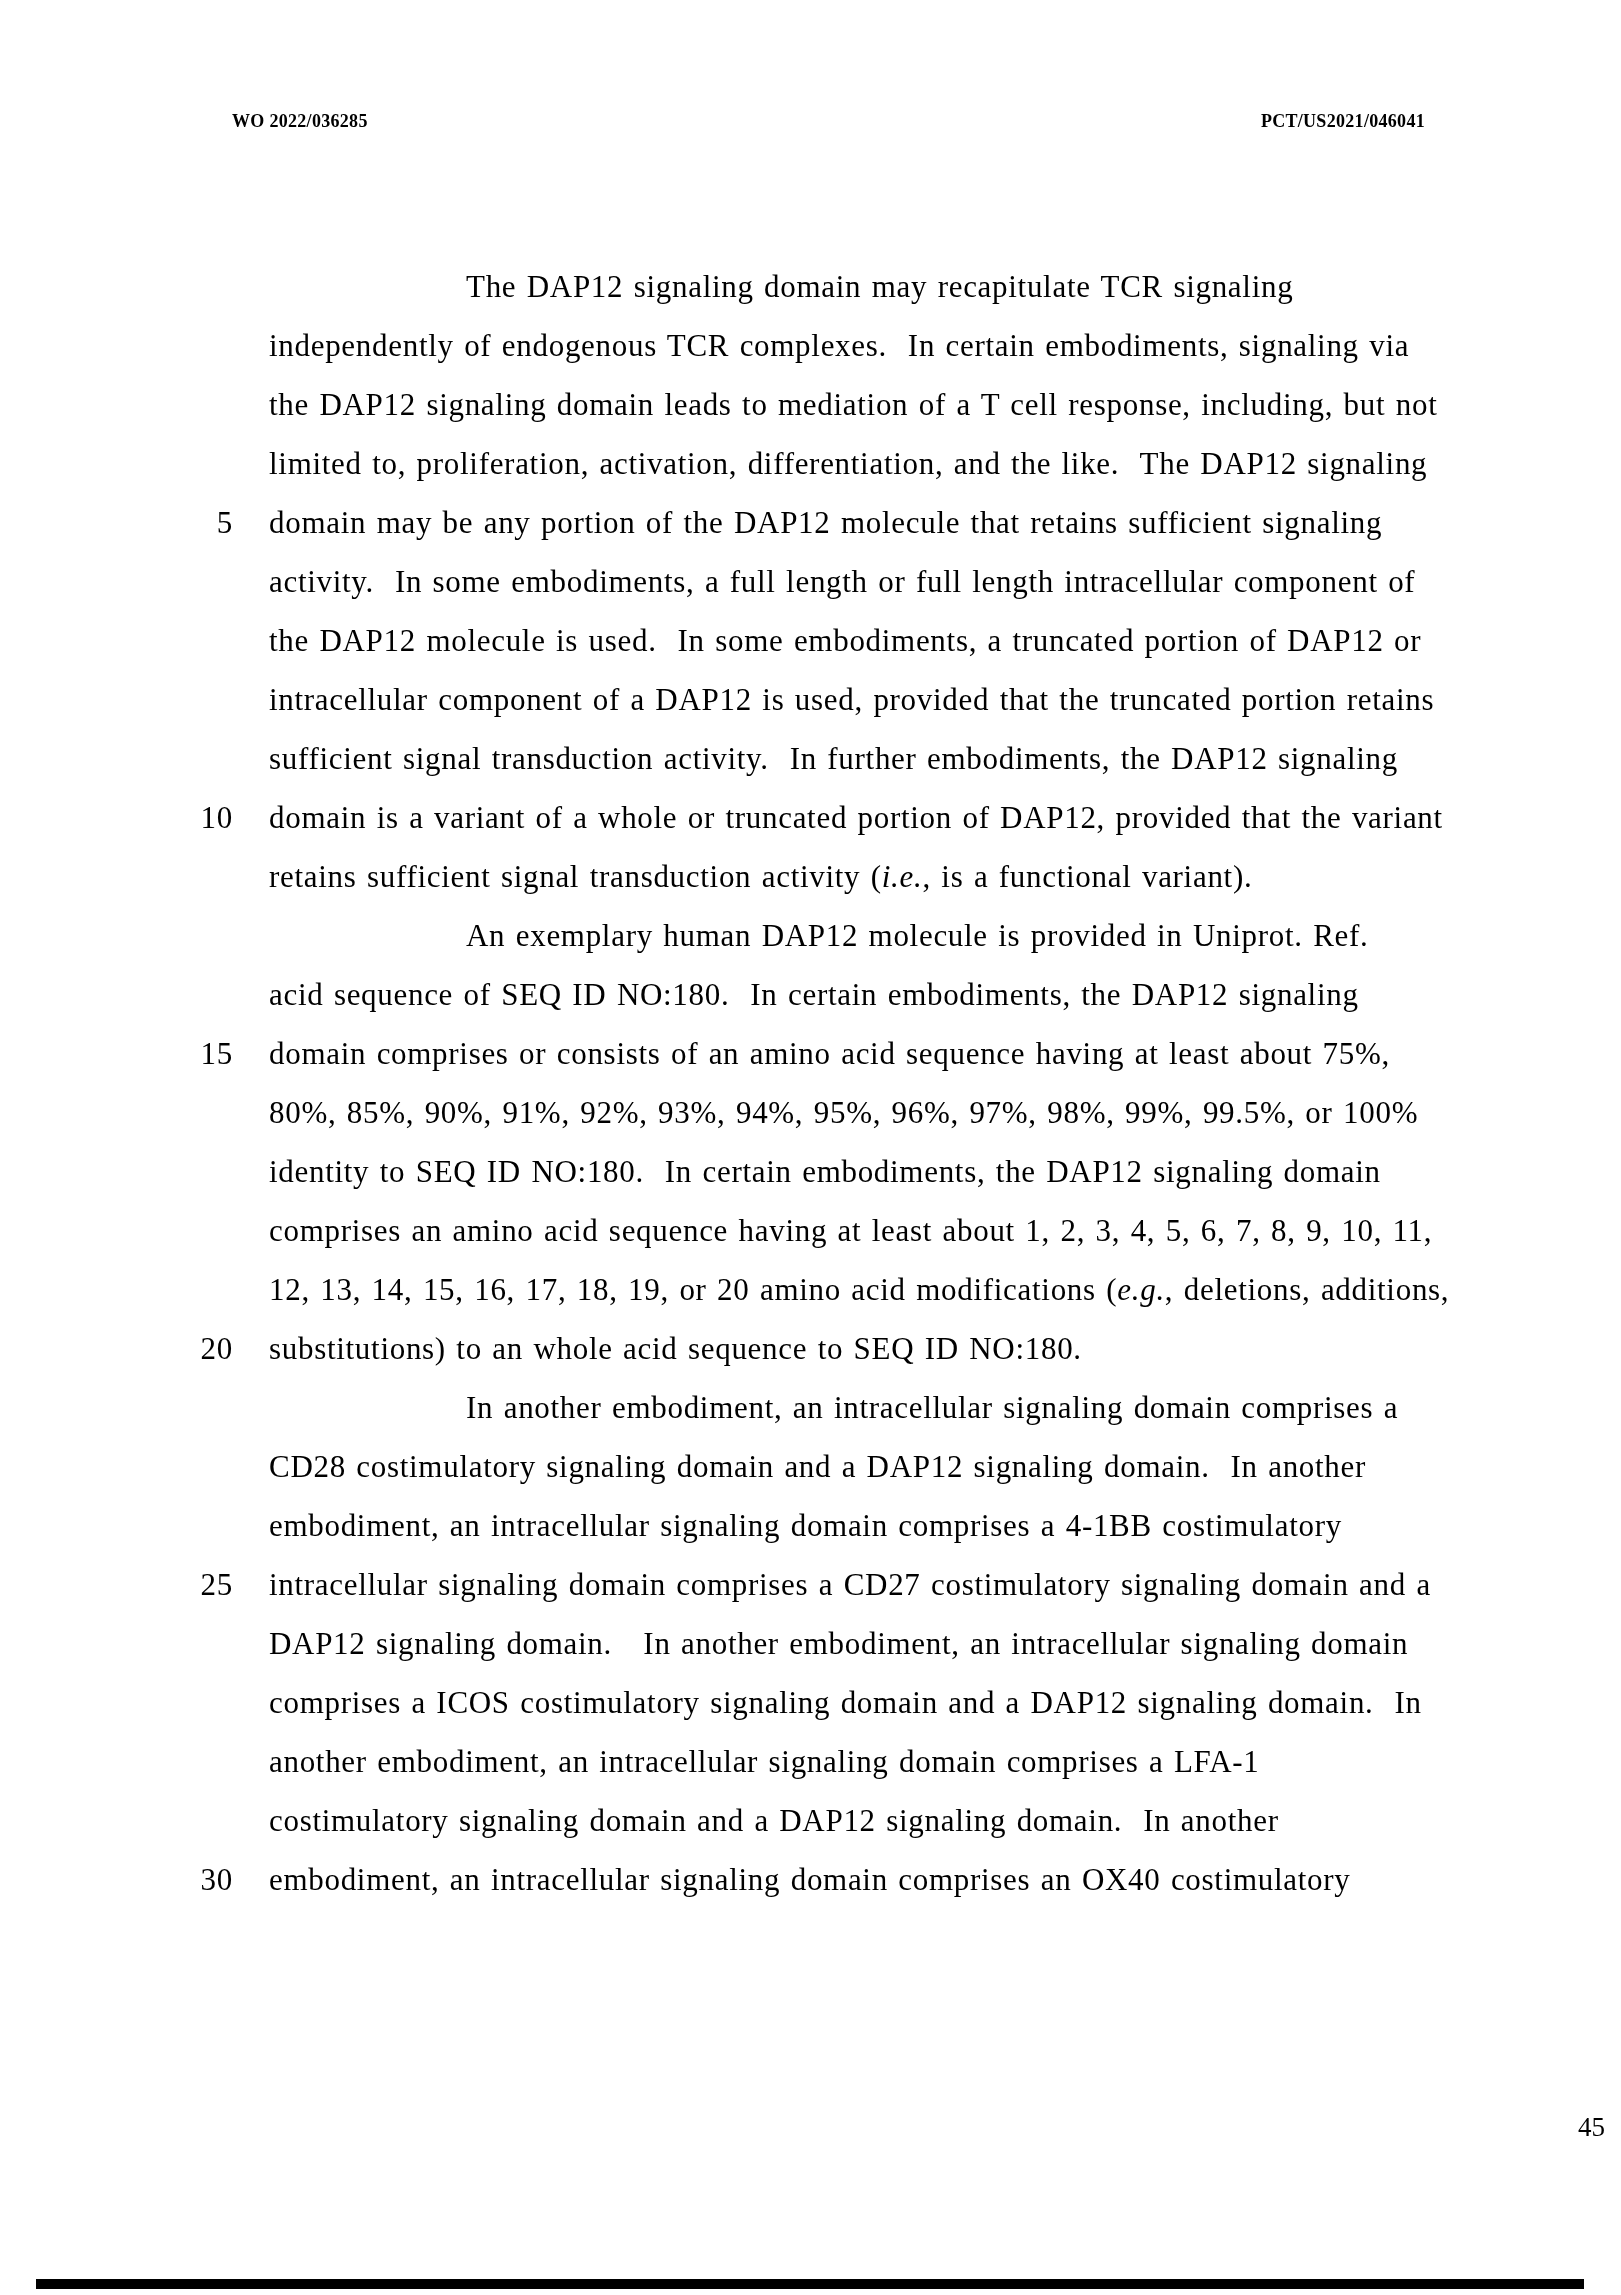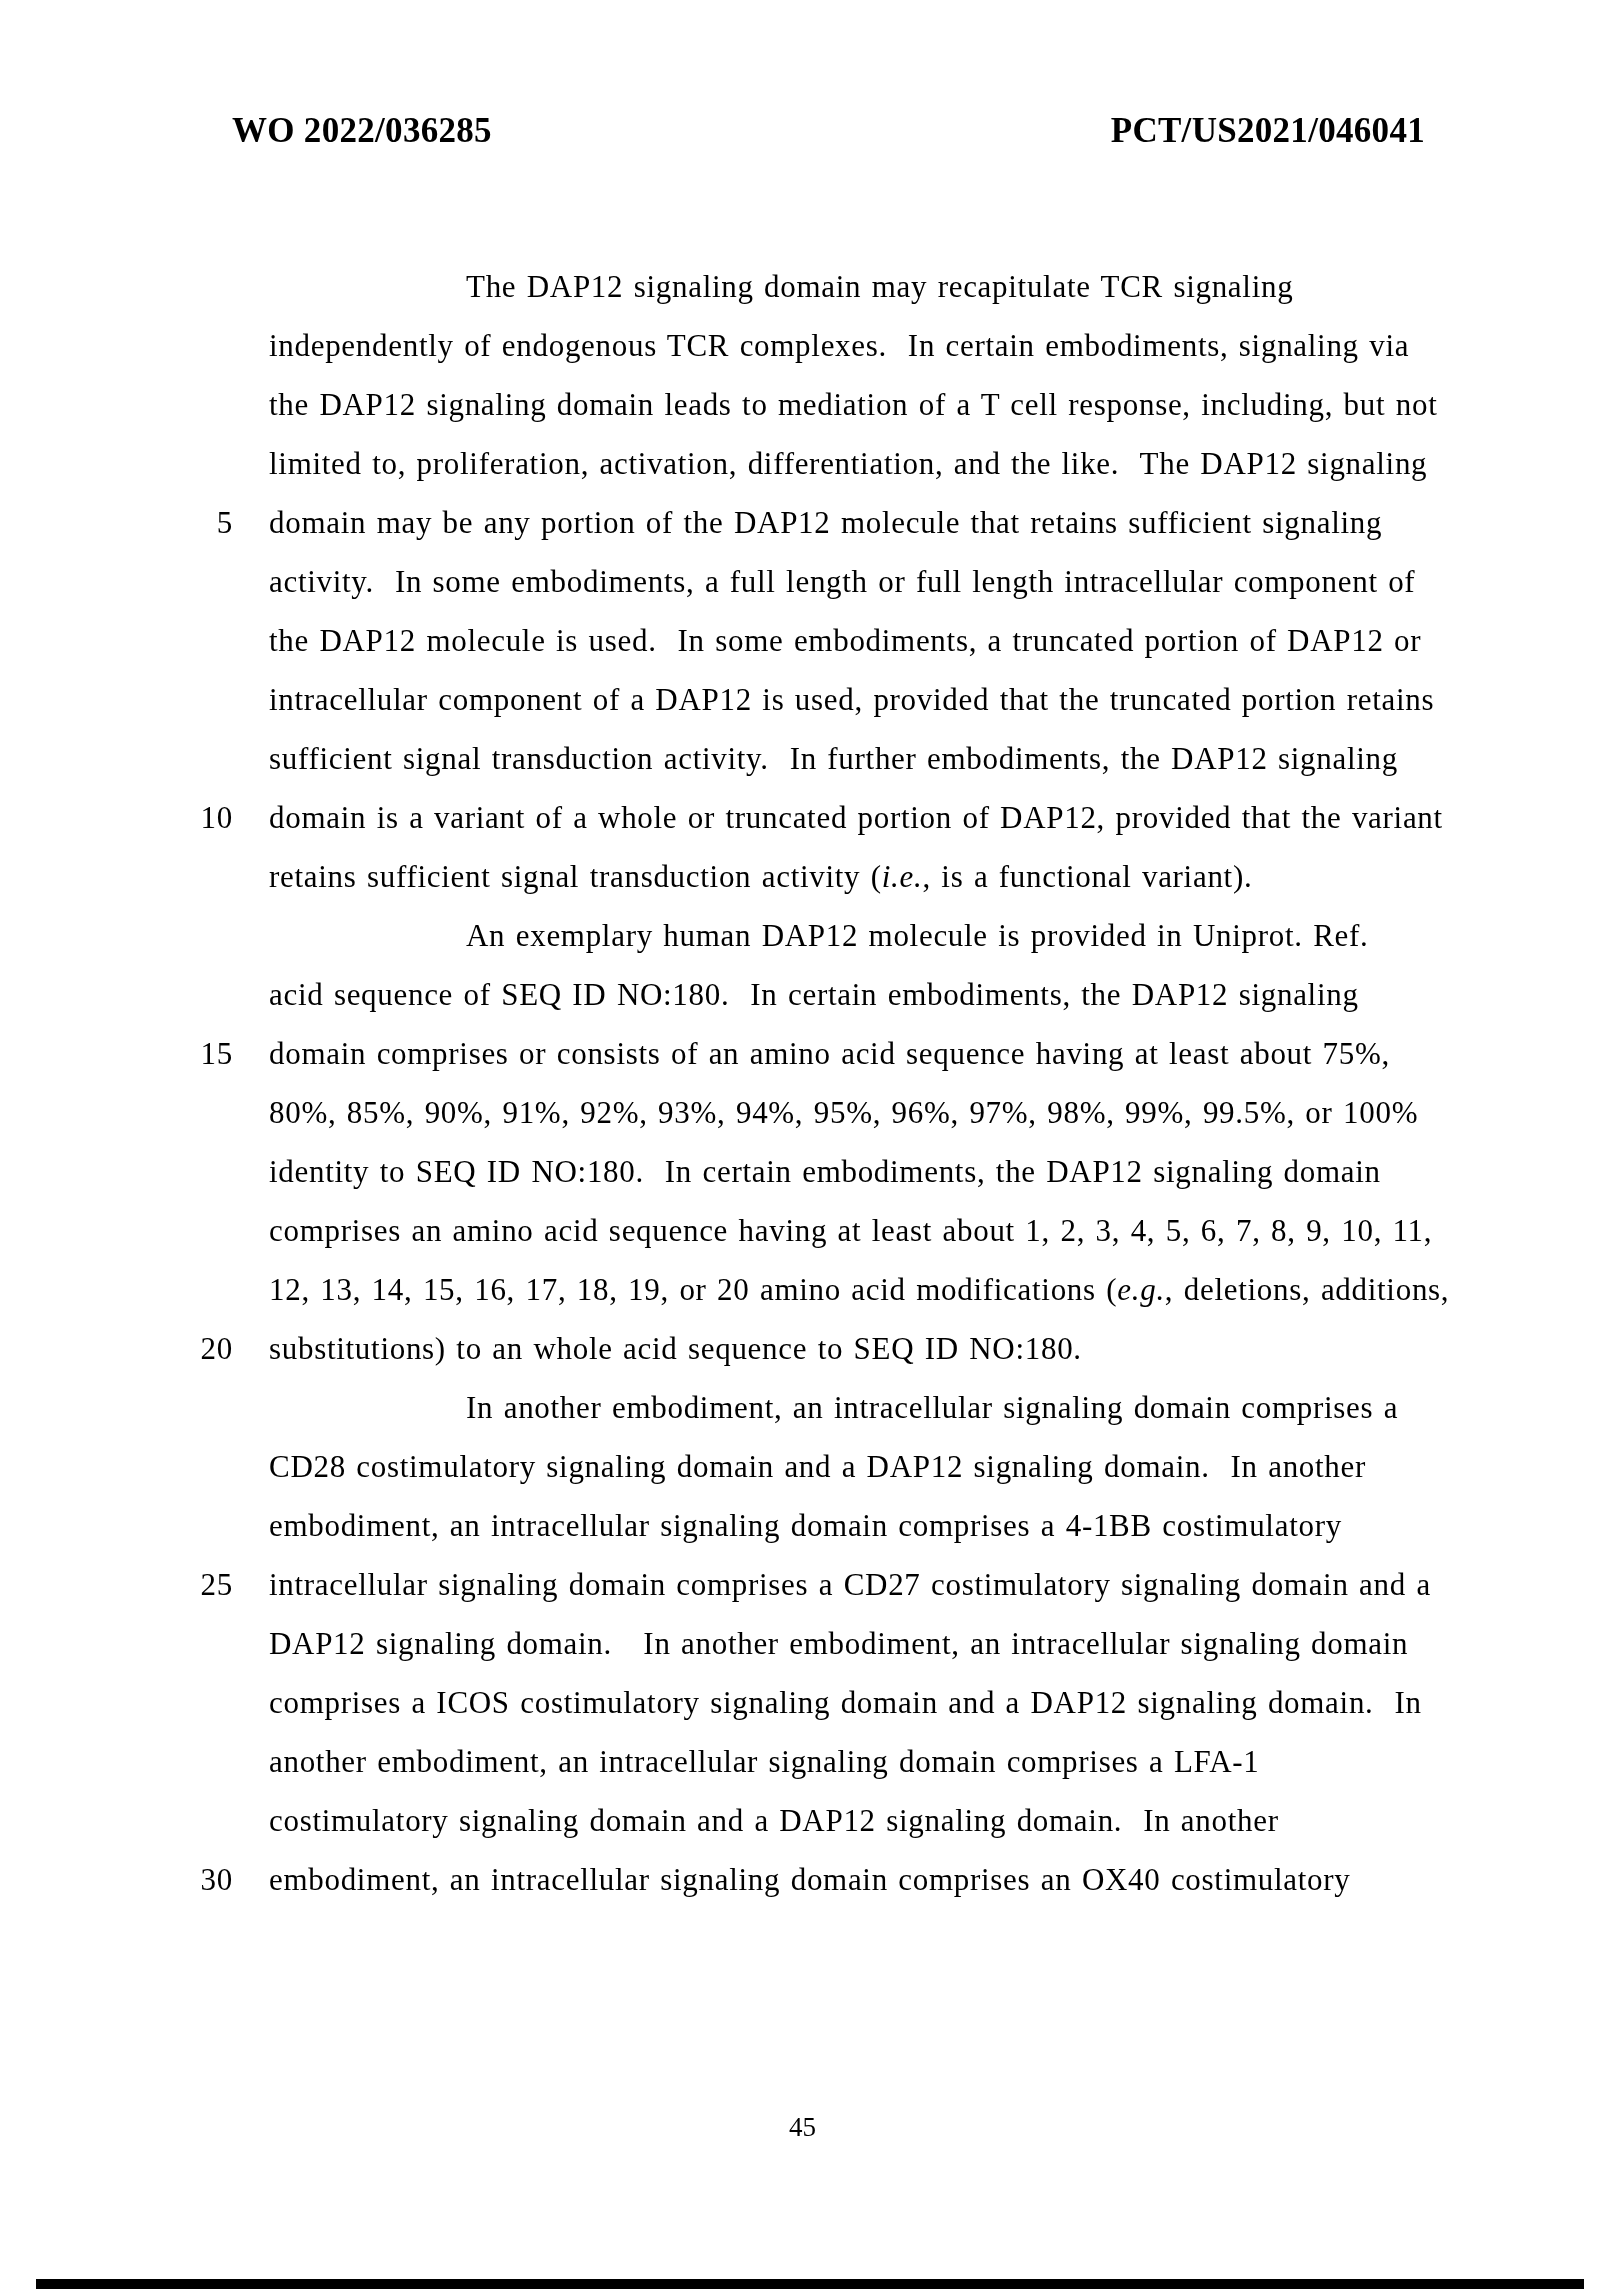--- a/index.html
+++ b/index.html
@@ -12,21 +12,21 @@
     font-family: "Liberation Serif", "DejaVu Serif", serif;
     overflow: hidden;
   }
   .header {
     position: absolute;
     top: 111px;
     left: 232px;
     right: 197px;
     display: flex;
     justify-content: space-between;
-    font-size: 35px;
+    font-size: 18px;
     font-weight: bold;
     letter-spacing: 0.3px;
     white-space: pre;
   }
   .text-block {
     position: absolute;
     top: 257px;
     left: 269px;
     width: 1154px;
     font-size: 31px;
@@ -46,21 +46,21 @@
     width: 46px;
     text-align: right;
     text-indent: 0;
     letter-spacing: 0.7px;
   }
   .page-number {
     position: absolute;
     top: 2112px;
     left: 0;
     width: 1605px;
-    text-align: center;
+    text-align: right;
     font-size: 27px;
   }
   .bottom-bar {
     position: absolute;
     top: 2279px;
     left: 36px;
     width: 1548px;
     height: 9.8px;
     background: #000000;
   }

